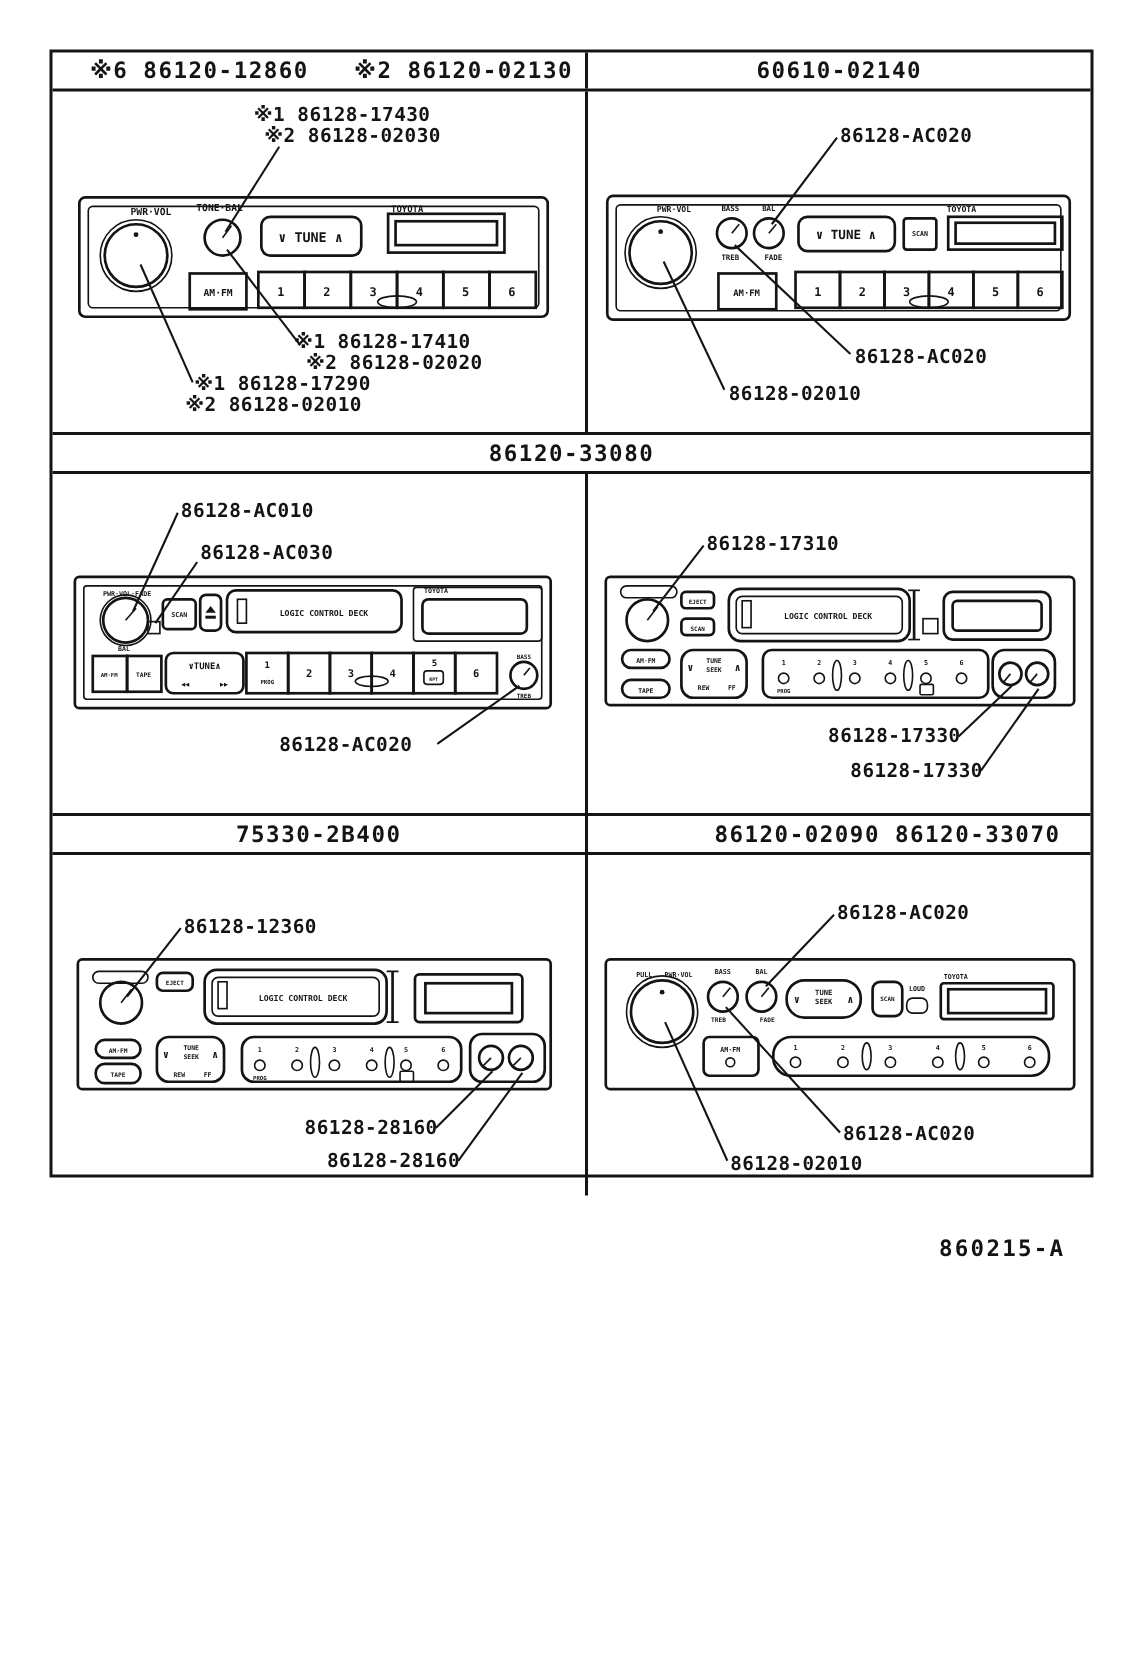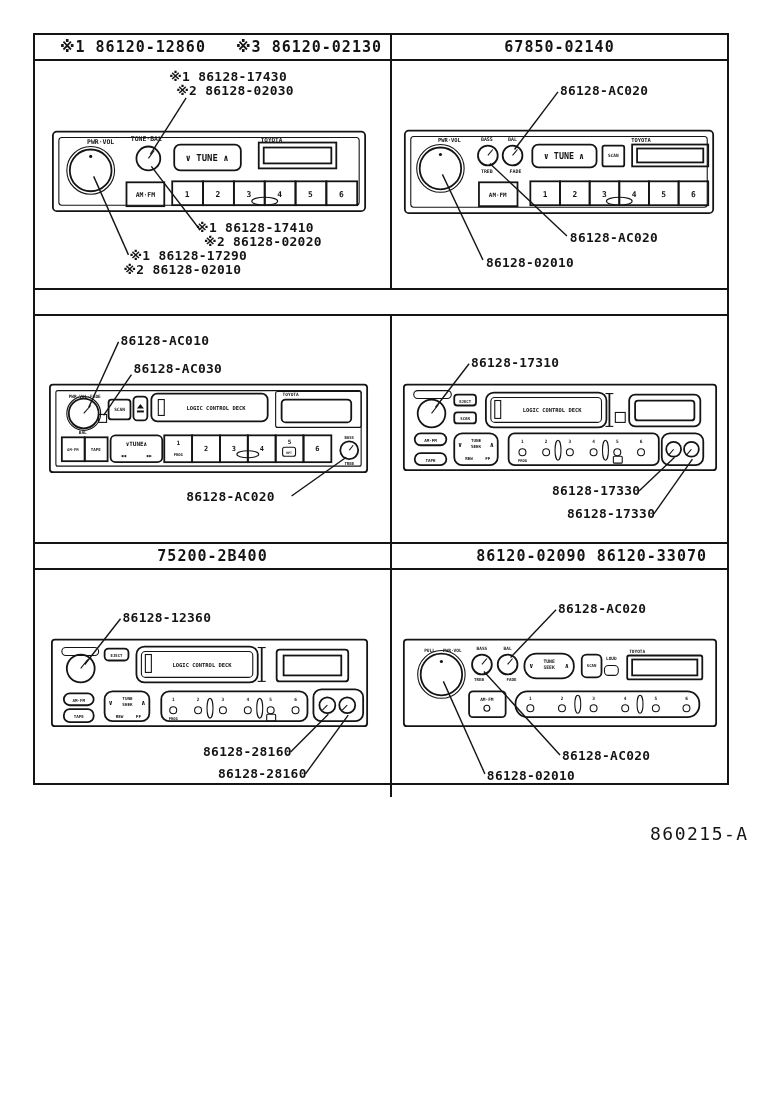--- a/index.html
+++ b/index.html
@@ -16,31 +16,31 @@
          align-items:center;justify-content:center;white-space:pre;}
   .hcell.ra{justify-content:flex-end;padding-right:8px;}
   .hcell.ra2{justify-content:flex-end;padding-right:20px;text-align:center;}
   .art{display:block;width:100%;height:100%;}
   .s{stroke:#141414;fill:none;stroke-width:1.8;}
   .s2{stroke:#141414;fill:none;stroke-width:1.1;}
   .ld{stroke:#141414;fill:none;stroke-width:1.4;}
   text{fill:#141414;font-family:"DejaVu Sans Mono","DejaVu Sans",monospace;}
   .co{font-size:13px;font-weight:bold;letter-spacing:0.3px;}
   .ty{font-weight:bold;}
-  .footer{position:absolute;left:650px;top:823px;font-size:18px;font-weight:normal;letter-spacing:1.5px;}
+  .footer{position:absolute;left:626px;top:823px;font-size:15px;font-weight:bold;letter-spacing:1.5px;}
 </style>
 </head>
 <body>
 
 <div class="page">
   <div class="table">
 
     <div class="hrow">
-      <div class="hcell cl ra">※1 86120-12860   ※3 86120-02130</div>
-      <div class="hcell cr">67850-02140</div>
+      <div class="hcell cl ra">※6 86120-12860   ※2 86120-02130</div>
+      <div class="hcell cr">60610-02140</div>
     </div>
 
     <div class="crow">
 
       <div class="cl">
         <svg class="art" viewBox="0 0 357 228" preserveAspectRatio="none">
           <g>
             <rect class="s" x="18" y="71" width="314" height="80" rx="4"></rect>
             <rect class="s2" x="24" y="77" width="302" height="68" rx="3"></rect>
             <circle class="s2" cx="56" cy="110" r="24"></circle>
@@ -131,20 +131,21 @@
           <line class="ld" x1="99" y1="103" x2="177" y2="176"></line>
           <line class="ld" x1="51" y1="114" x2="92" y2="200"></line>
           <text class="co" x="170" y="34">86128-AC020</text>
           <text class="co" x="180" y="182">86128-AC020</text>
           <text class="co" x="95" y="207">86128-02010</text>
         </svg>
       </div>
     </div>
 
     <div class="hrow">
+      <div class="hcell cr">86120-33080</div>
     </div>
 
     <div class="crow">
 
       <div class="cl">
         <svg class="art" viewBox="0 0 357 228" preserveAspectRatio="none">
           <g>
             <rect class="s" x="15" y="69" width="319" height="88" rx="3"></rect>
             <rect class="s2" x="21" y="75" width="307" height="76" rx="2"></rect>
             <circle class="s2" cx="49" cy="98" r="17"></circle>
@@ -265,21 +266,21 @@
           <line class="ld" x1="250" y1="176" x2="286" y2="142"></line>
           <line class="ld" x1="265" y1="199" x2="304" y2="144"></line>
           <text class="co" x="80" y="51">86128-17310</text>
           <text class="co" x="162" y="180">86128-17330</text>
           <text class="co" x="177" y="203">86128-17330</text>
         </svg>
       </div>
     </div>
 
     <div class="hrow">
-      <div class="hcell cl">75200-2B400</div>
+      <div class="hcell cl">75330-2B400</div>
       <div class="hcell cr ra2">86120-02090 86120-33070</div>
     </div>
 
     <div class="crow last">
 
       <div class="cl">
         <svg class="art" viewBox="0 0 357 228" preserveAspectRatio="none">
           <g>
             <rect class="s" x="17" y="70" width="317" height="87" rx="3"></rect>
             <rect class="s2" x="27" y="78" width="37" height="8" rx="4"></rect>

